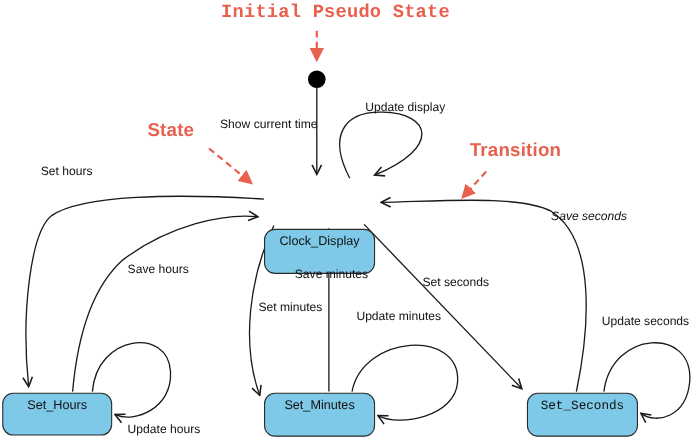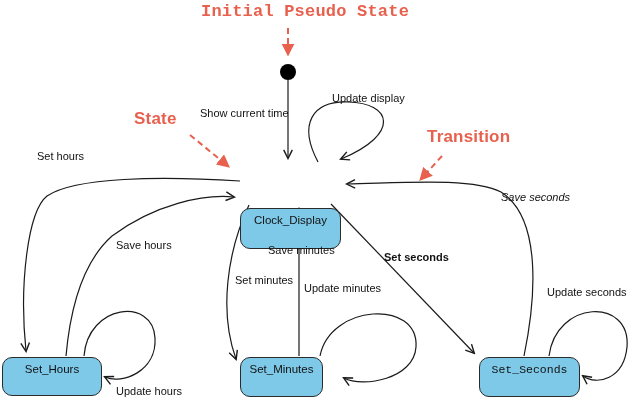--- a/index.html
+++ b/index.html
@@ -59,36 +59,36 @@
     <path class="red-arrow" marker-end="url(#arrow-red)" d="M190,135 L228,166"></path>
     <path class="red-arrow" marker-end="url(#arrow-red)" d="M442,156 L421,179"></path>
   </svg>
 
   <div class="state" style="left:240px;top:163px;width:101px;height:41px;margin-top:45px;">
     <span>Clock_Display</span>
   </div>
   <div class="state" style="left:2px;top:357px;width:100px;height:39px;">
     <span>Set_Hours</span>
   </div>
-  <div class="state" style="left:240px;top:357px;width:83px;height:40px;">
+  <div class="state" style="left:240px;top:357px;width:101px;height:40px;">
     <span>Set_Minutes</span>
   </div>
   <div class="state" style="left:479px;top:357px;width:101px;height:40px;font-family:Liberation Mono, monospace;">
     <span>Set_Seconds</span>
   </div>
 
   <div class="edge-label" style="left:200px;top:107px;">Show current time</div>
   <div class="edge-label" style="left:332px;top:92px;">Update display</div>
   <div class="edge-label" style="left:37px;top:150px;">Set hours</div>
   <div class="edge-label" style="left:84px;top:239px;margin-left:32px;">Save hours</div>
   <div class="edge-label" style="left:116px;top:385px;">Update hours</div>
   <div class="edge-label" style="left:208px;top:274px;margin-left:27px;">Set minutes</div>
   <div class="edge-label" style="left:268px;top:244px;">Save minutes</div>
-  <div class="edge-label" style="left:304px;top:282px;">Update minutes</div>
-  <div class="edge-label" style="left:384px;top:251px;font-weight:bold;">Set seconds</div>
+  <div class="edge-label" style="left:324px;top:282px;">Update minutes</div>
+  <div class="edge-label" style="left:384px;top:251px;">Set seconds</div>
   <div class="edge-label" style="left:501px;top:191px;font-style:italic;">Save seconds</div>
   <div class="edge-label" style="left:547px;top:286px;">Update seconds</div>
 
   <div class="annotation" style="left:201px;top:2px;font-family:Liberation Mono, monospace;">Initial Pseudo State</div>
   <div class="annotation" style="left:134px;top:109px;">State</div>
   <div class="annotation" style="left:427px;top:127px;">Transition</div>
 
 </div>
 
 </body></html>

